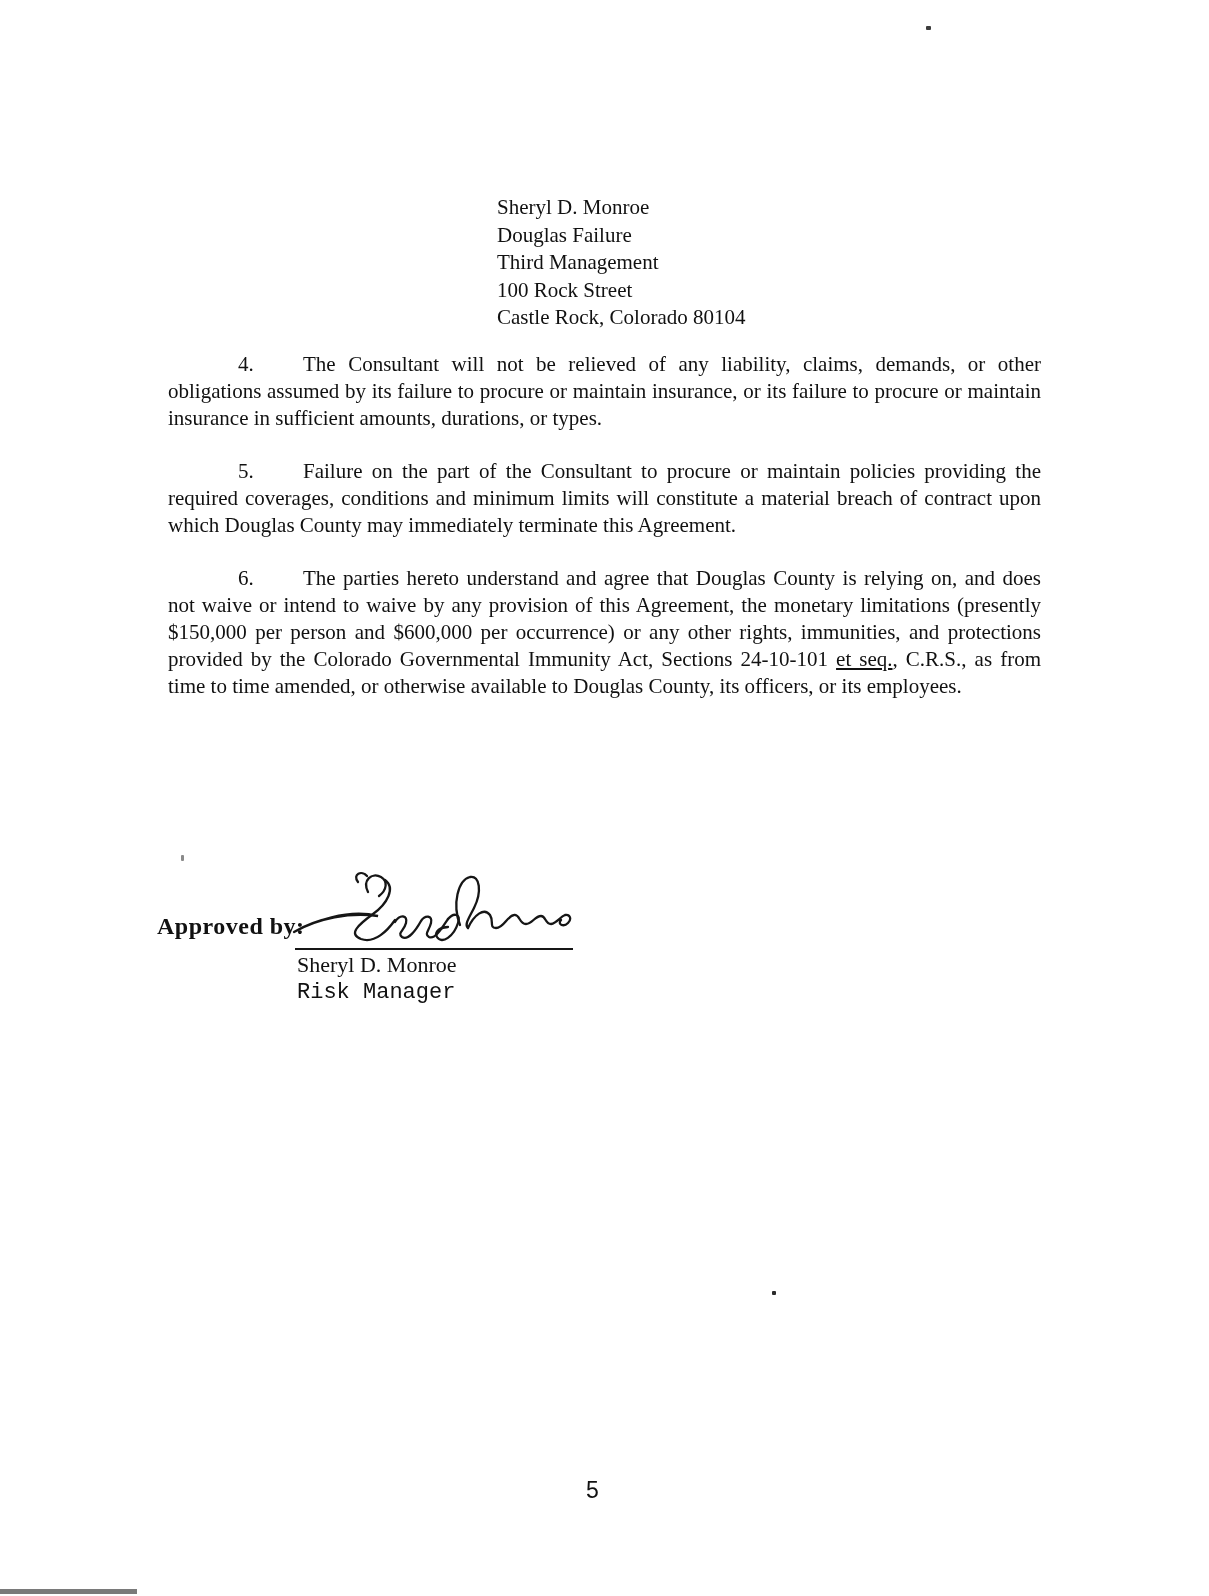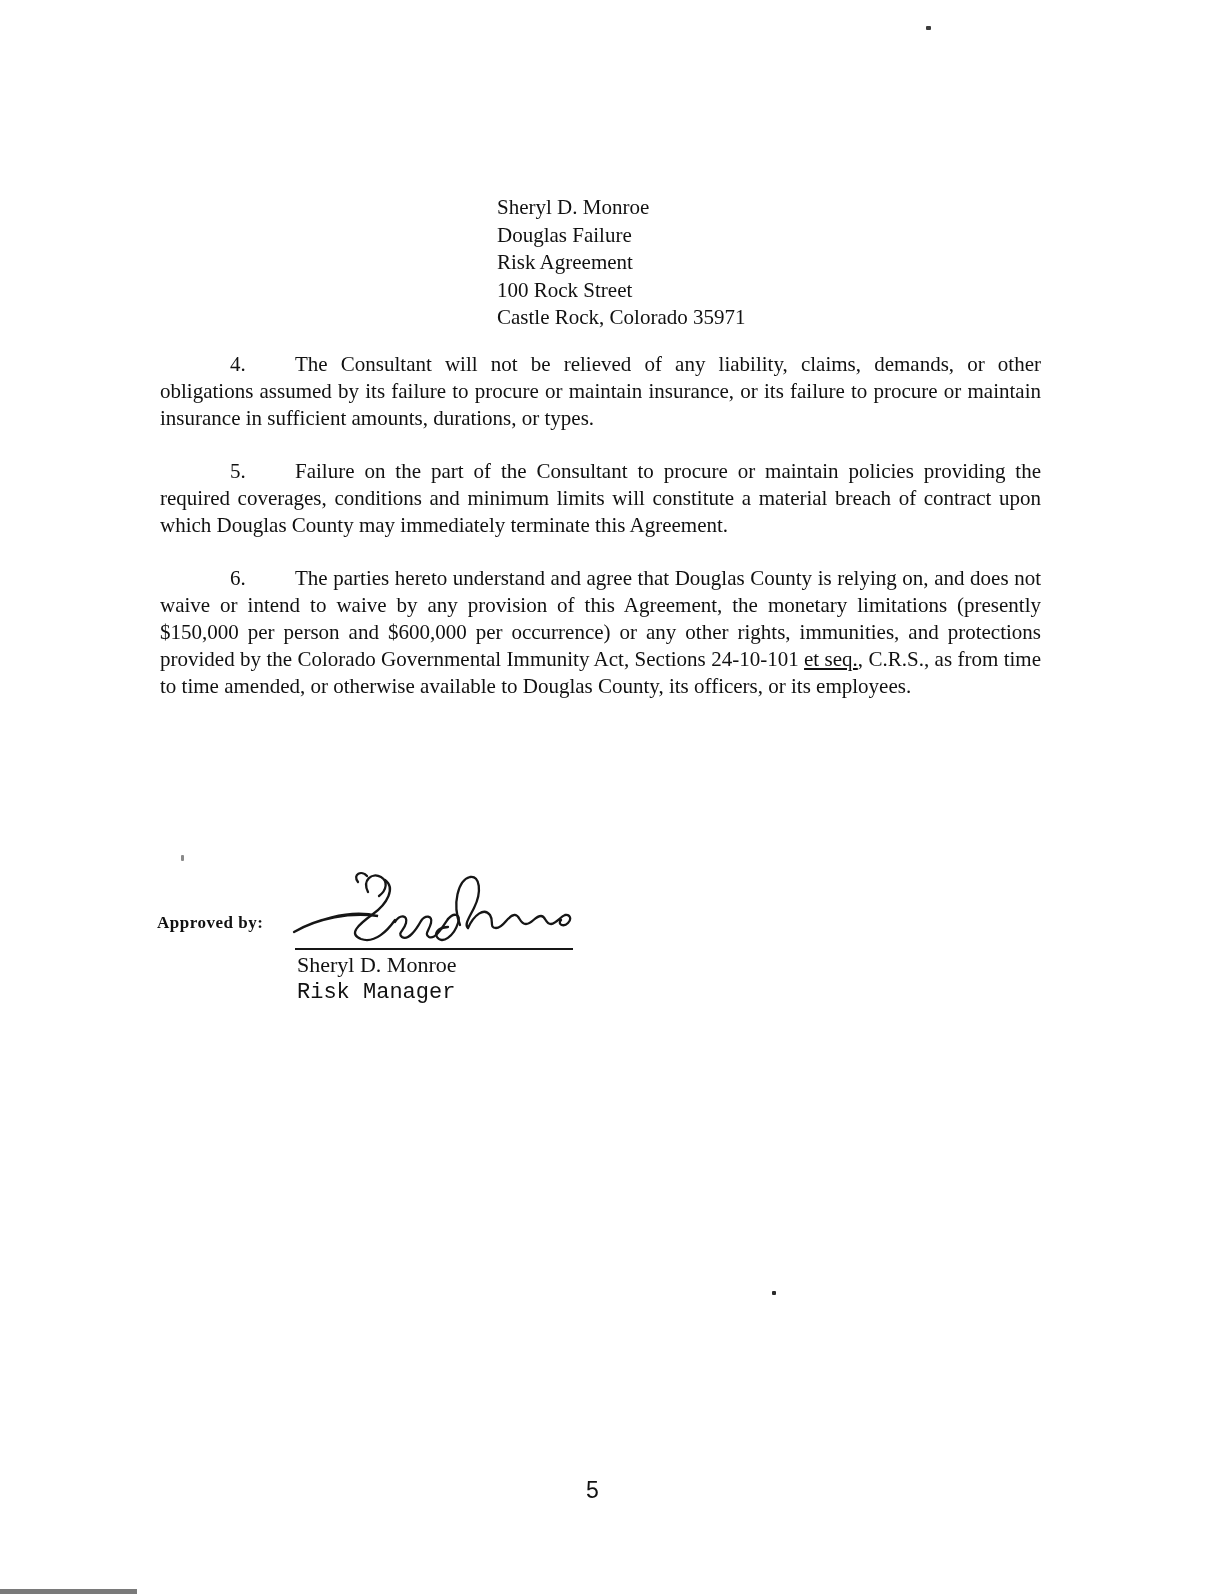--- a/index.html
+++ b/index.html
@@ -31,39 +31,39 @@
   
   .body-text {
     position: absolute;
     left: 152px;
     top: 351px;
     width: 889px;
     font-size: 21px;
     line-height: 27px;
   }
   .para {
-    margin: 0 0 26px 8px;
+    margin: 0 0 26px 16px;
     text-align: justify;
   }
   .para-num {
     display: inline-block;
     margin-left: 70px;
     width: 65px;
   }
   .ul {
     text-decoration: underline;
     text-underline-offset: 2px;
   }
 
   
   .sig-label {
     position: absolute;
     left: 157px;
     top: 913px;
-    font-size: 17px;
+    font-size: 24px;
     font-weight: bold;
     letter-spacing: 0.5px;
     white-space: nowrap;
   }
   .sig-ink {
     position: absolute;
     left: 288px;
     top: 870px;
     width: 290px;
     height: 82px;
@@ -121,23 +121,23 @@
   }
 </style>
 </head>
 <body>
 
 <div class="page">
 
   <div class="address-block">
     <div>Sheryl D. Monroe</div>
     <div>Douglas Failure</div>
-    <div>Risk Agreement</div>
+    <div>Third Management</div>
     <div>100 Rock Street</div>
-    <div>Castle Rock, Colorado 35971</div>
+    <div>Castle Rock, Colorado 80104</div>
   </div>
 
   <div class="body-text">
     <p class="para"><span class="para-num">4.</span><span>The Consultant will not be relieved of any liability, claims, demands, or other obligations assumed by its failure to procure or maintain insurance, or its failure to procure or maintain insurance in sufficient amounts, durations, or types.</span></p>
     <p class="para"><span class="para-num">5.</span><span>Failure on the part of the Consultant to procure or maintain policies providing the required coverages, conditions and minimum limits will constitute a material breach of contract upon which Douglas County may immediately terminate this Agreement.</span></p>
     <p class="para"><span class="para-num">6.</span><span>The parties hereto understand and agree that Douglas County is relying on, and does not waive or intend to waive by any provision of this Agreement, the monetary limitations (presently $150,000 per person and $600,000 per occurrence) or any other rights, immunities, and protections provided by the Colorado Governmental Immunity Act, Sections 24-10-101 </span><span class="ul">et seq.</span><span>, C.R.S., as from time to time amended, or otherwise available to Douglas County, its officers, or its employees.</span></p>
   </div>
 
   <span class="sig-label">Approved by:</span>
 

